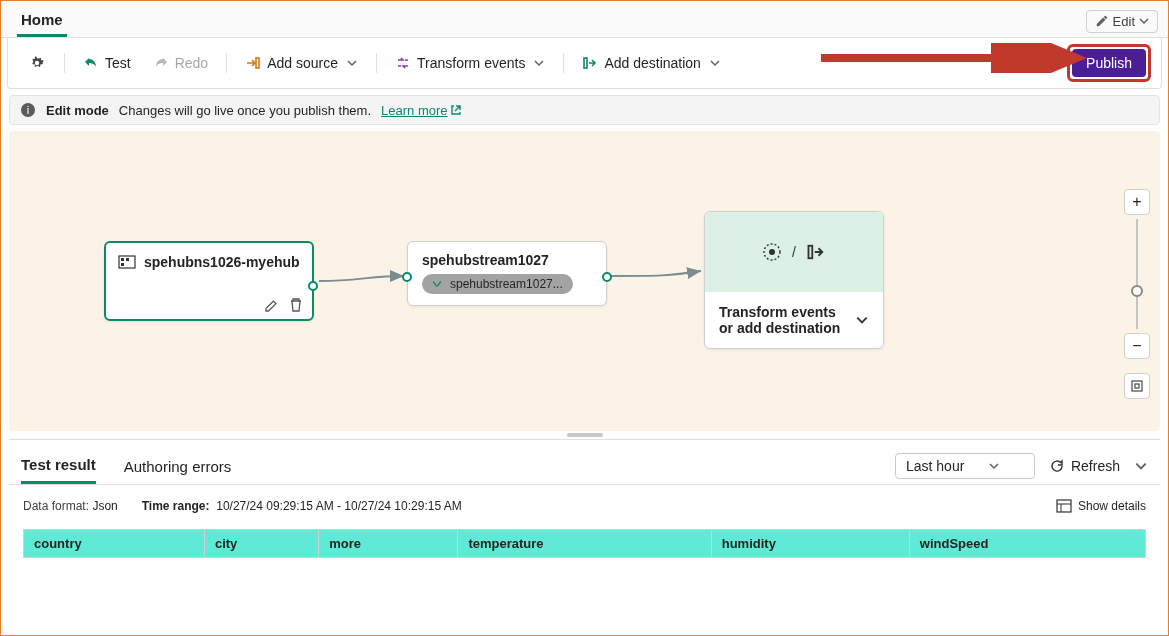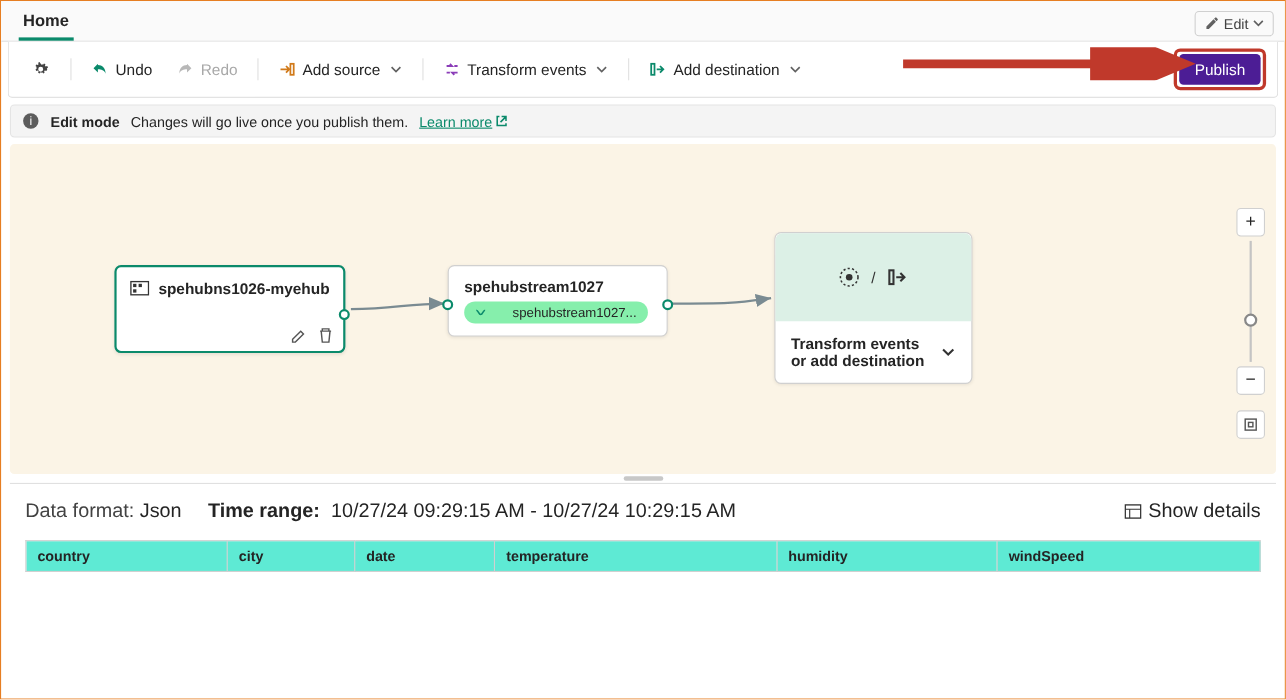--- a/index.html
+++ b/index.html
@@ -31,21 +31,21 @@
 
 .canvas-wrap{ flex:none; height:300px; background:#fbf4e6; margin:6px 8px 0 8px; border-radius:4px; position:relative; overflow:hidden;}
 .node { position:absolute; background:#fff; border:1px solid #d0d0d0; border-radius:6px; box-shadow:0 1px 3px rgba(0,0,0,.08); }
 .node.source{ left:95px; top:110px; width:210px; height:80px; border:2px solid #0b8a6b;}
 .node.source .title-row{ display:flex; align-items:center; gap:8px; padding:10px 12px;}
 .node.source .icon-box{width:18px;height:18px;display:flex;}
 .node.source .actions{ position:absolute; right:8px; bottom:6px; display:flex; gap:8px; color:#555;}
 
 .node.mid{ left:398px; top:110px; width:200px; height:65px; padding:10px 14px;}
 .node.mid .title{ font-weight:600; font-size:14px; margin-bottom:6px;}
-.node.mid .chip{ display:inline-flex; align-items:center; gap:22px; background:#86efac; border-radius:12px; padding:3px 10px; font-size:12px; color:#252525;}
+.node.mid .chip{ display:inline-flex; align-items:center; gap:6px; background:#a3a3a3; border-radius:12px; padding:3px 10px; font-size:12px; color:#252525;}
 
 .node.dest{ left:695px; top:80px; width:180px; }
 .node.dest .top{ height:80px; background:#dcf0e6; border-radius:6px 6px 0 0; display:flex; align-items:center; justify-content:center; gap:10px; color:#333;}
 .node.dest .bot{ padding:12px 14px; display:flex; align-items:center; gap:8px; font-weight:600; font-size:14px;}
 .node.dest .bot .lbl{flex:1}
 
 .port{ position:absolute; width:10px; height:10px; border-radius:50%; background:#fff; border:2px solid #0b8a6b;}
 .node.source .port{ right:-6px; top:38px;}
 .node.mid .port-in{ left:-6px; top:30px;}
 .node.mid .port-out{ right:-6px; top:30px;}
@@ -66,21 +66,21 @@
 
 
 .results{ flex:1; display:flex; flex-direction:column; border-top:1px solid #e0e0e0; margin:0 8px;}
 .res-tabs{ display:flex; align-items:center; padding:8px 12px 0 12px; gap:28px; border-bottom:1px solid #e0e0e0;}
 .res-tab{ padding:8px 0; font-size:15px;}
 .res-tab.active{ font-weight:600; border-bottom:3px solid #0b8a6b;}
 .res-right{ margin-left:auto; display:flex; align-items:center; gap:14px;}
 .dd{ border:1px solid #c8c8c8; border-radius:4px; padding:4px 10px; display:flex; align-items:center; gap:24px; min-width:140px; font-size:14px;}
 .refresh{ display:flex; align-items:center; gap:6px; font-size:14px;}
 
-.res-meta{ display:flex; align-items:center; gap:24px; padding:14px 14px 10px 14px; font-size:18px;}
+.res-meta{ display:flex; align-items:center; gap:24px; padding:14px 14px 10px 14px; font-size:12px;}
 .res-meta .lbl{color:#424242;}
 .res-meta .strong{font-weight:600;}
 .res-meta .details{margin-left:auto; display:flex; align-items:center; gap:6px;}
 
 .tbl{ width:calc(100% - 28px); margin:6px 14px 0 14px; border-collapse:collapse; font-size:13px;}
 .tbl th{ text-align:left; background:#5eead4; font-weight:600; padding:6px 10px; border:1px solid #d0d0d0;}
 .tbl td{ padding:5px 10px; border:1px solid #e6e6e6;}
 
 
 .arrow-anno{position:absolute; left:815px; top:42px; pointer-events:none;}
@@ -107,21 +107,21 @@
     <div class="tbtn">
       <svg width="18" height="18" viewBox="0 0 24 24">
           <path fill="#444" d="M19.4 13l.6-1-0.6-1 1.5-1.2-1-1.7-1.9.5-.8-.8.5-1.9-1.7-1-1.2 1.5-1-.6-1 .6L10.6 3l-1.7 1 .5 1.9-.8.8L6.7 6.2l-1 1.7L7.2 9.1l-.6 1 .6 1-1.5 1.2 1 1.7 1.9-.5.8.8-.5 1.9 1.7 1 1.2-1.5 1 .6 1-.6 1.2 1.5 1.7-1-.5-1.9.8-.8 1.9.5 1-1.7L19.4 13zM12 15a3 3 0 110-6 3 3 0 010 6z"></path>
         </svg>
     </div>
     <div class="sep"></div>
     <div class="tbtn">
       <svg width="16" height="16" viewBox="0 0 16 16">
           <path d="M6 3L2 7l4 4V8c3 0 6 1 7 4 0-5-3-8-7-8V3z" fill="#0b8a6b"></path>
         </svg>
-      <span>Undo</span>
+      <span>Test</span>
     </div>
     <div class="tbtn disabled">
       <svg width="16" height="16" viewBox="0 0 16 16">
           <path d="M10 3l4 4-4 4V8c-3 0-6 1-7 4 0-5 3-8 7-8V3z" fill="#b8b8b8"></path>
         </svg>
       <span>Redo</span>
     </div>
     <div class="sep"></div>
     <div class="tbtn">
       <svg width="16" height="16" viewBox="0 0 16 16">
@@ -264,40 +264,61 @@
           </svg>
       </div>
     </div>
   </div>
 
   <div class="drag-handle">
       <div></div>
     </div>
 
   <div class="results">
+    <div class="res-tabs">
+      <div class="res-tab active">Test result</div>
+      <div class="res-tab">Authoring errors</div>
+      <div class="res-right">
+        <div class="dd">
+          <span>Last hour</span>
+          <svg width="12" height="12" viewBox="0 0 12 12">
+              <path d="M2 4l4 4 4-4" stroke="#616161" stroke-width="1.5" fill="none"></path>
+            </svg>
+        </div>
+        <div class="refresh">
+          <svg width="16" height="16" viewBox="0 0 16 16">
+              <path d="M13 8a5 5 0 11-1.5-3.5L13 3v4H9" fill="none" stroke="#333" stroke-width="1.4"></path>
+            </svg>
+          <span>Refresh</span>
+        </div>
+        <svg width="14" height="14" viewBox="0 0 12 12">
+            <path d="M2 4l4 4 4-4" stroke="#616161" stroke-width="1.6" fill="none"></path>
+          </svg>
+      </div>
+    </div>
 
     <div class="res-meta">
       <span><span class="lbl">Data format:</span>&nbsp;<span>Json</span></span>
       <span><span class="strong">Time range:</span>&nbsp;&nbsp;<span>10/27/24 09:29:15 AM - 10/27/24 10:29:15 AM</span></span>
       <span class="details">
         <svg width="16" height="14" viewBox="0 0 16 14">
             <rect x="1" y="1" width="14" height="12" fill="none" stroke="#333" stroke-width="1.2"></rect>
             <line x1="1" y1="5" x2="15" y2="5" stroke="#333"></line>
             <line x1="5" y1="5" x2="5" y2="13" stroke="#333"></line>
           </svg>
         <span>Show details</span>
       </span>
     </div>
 
     <table class="tbl">
       <thead>
           <tr id="thr">
             <th>country</th>
             <th>city</th>
-            <th>date</th>
+            <th>more</th>
             <th>temperature</th>
             <th>humidity</th>
             <th>windSpeed</th>
           </tr>
         </thead>
       <tbody id="tb">
         </tbody>
     </table>
   </div>
 

